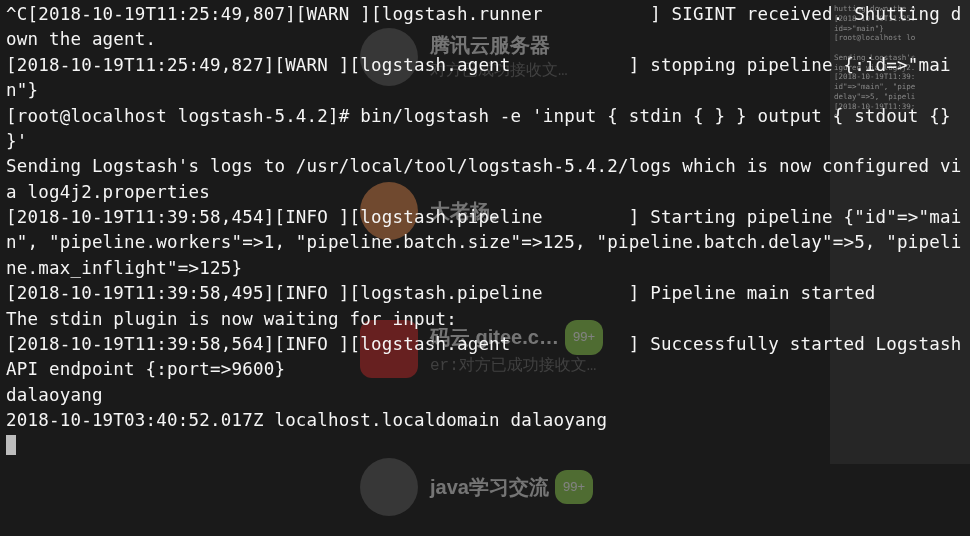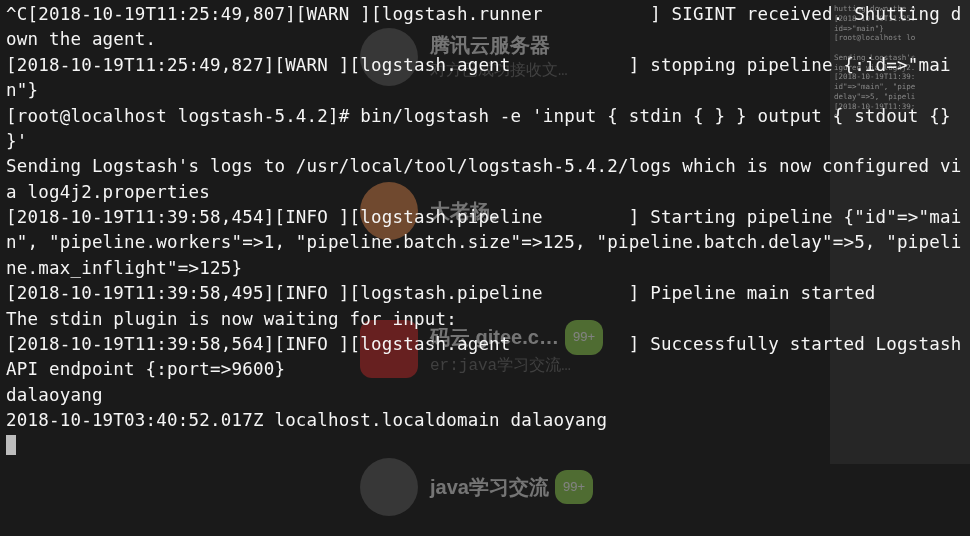--- a/index.html
+++ b/index.html
@@ -100,21 +100,21 @@
         </div>
       </div>
     </div>
     <div class="bg-item" style="top: 320px; left: 360px;">
       <div class="bg-avatar avatar-g"></div>
       <div class="bg-text">
         <div style="display: flex; align-items: center;">
           <div class="bg-title">码云 gitee.c…</div>
           <span class="bg-badge">99+</span>
         </div>
-        <div class="bg-sub">er:java学习交流…</div>
+        <div class="bg-sub">er:对方已成功接收文…</div>
       </div>
     </div>
     <div class="bg-item" style="top: 458px; left: 360px;">
       <div class="bg-avatar avatar-y"></div>
       <div class="bg-text">
         <div style="display: flex; align-items: center;">
           <div class="bg-title">java学习交流</div>
           <span class="bg-badge">99+</span>
         </div>
       </div>

